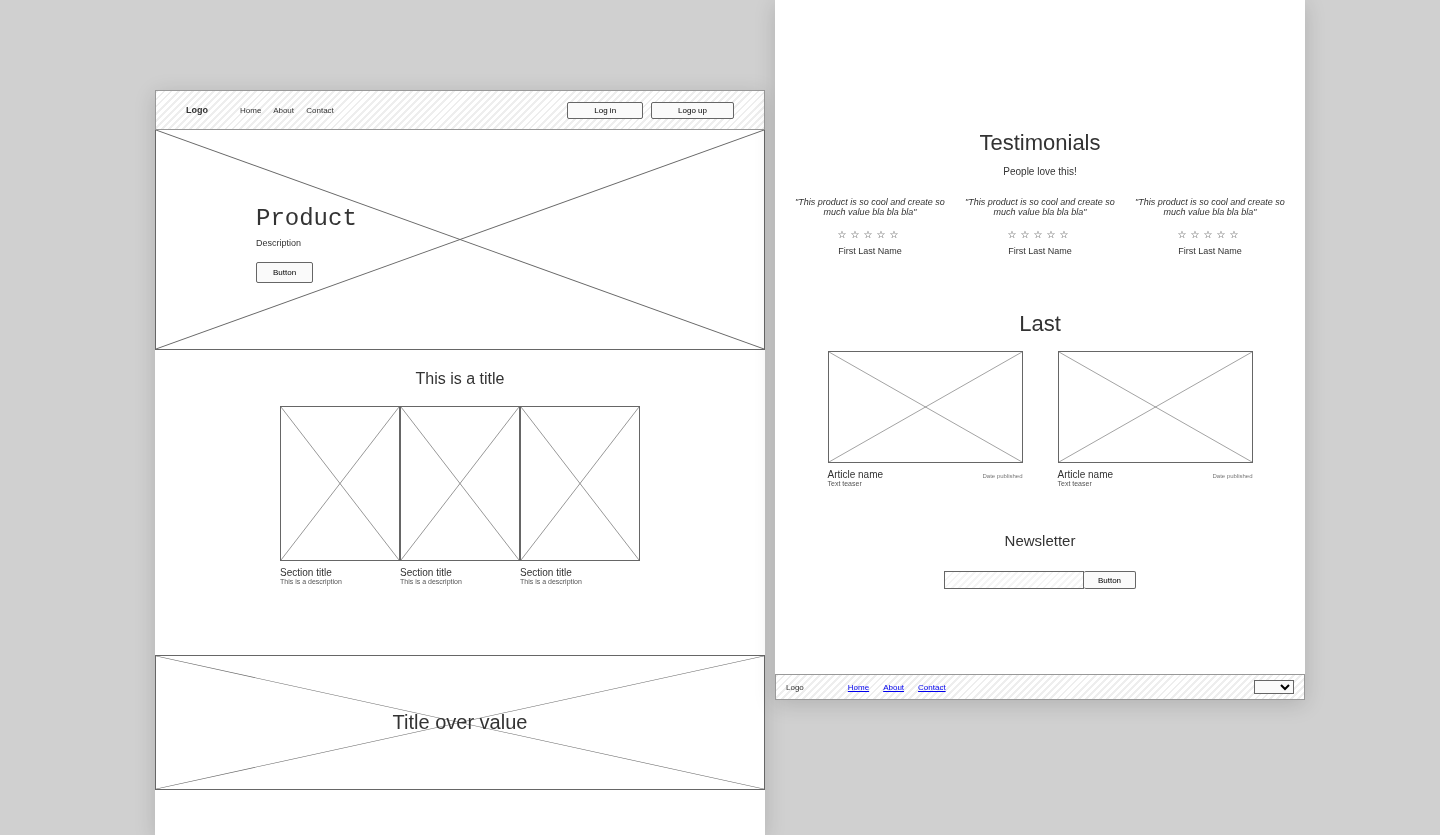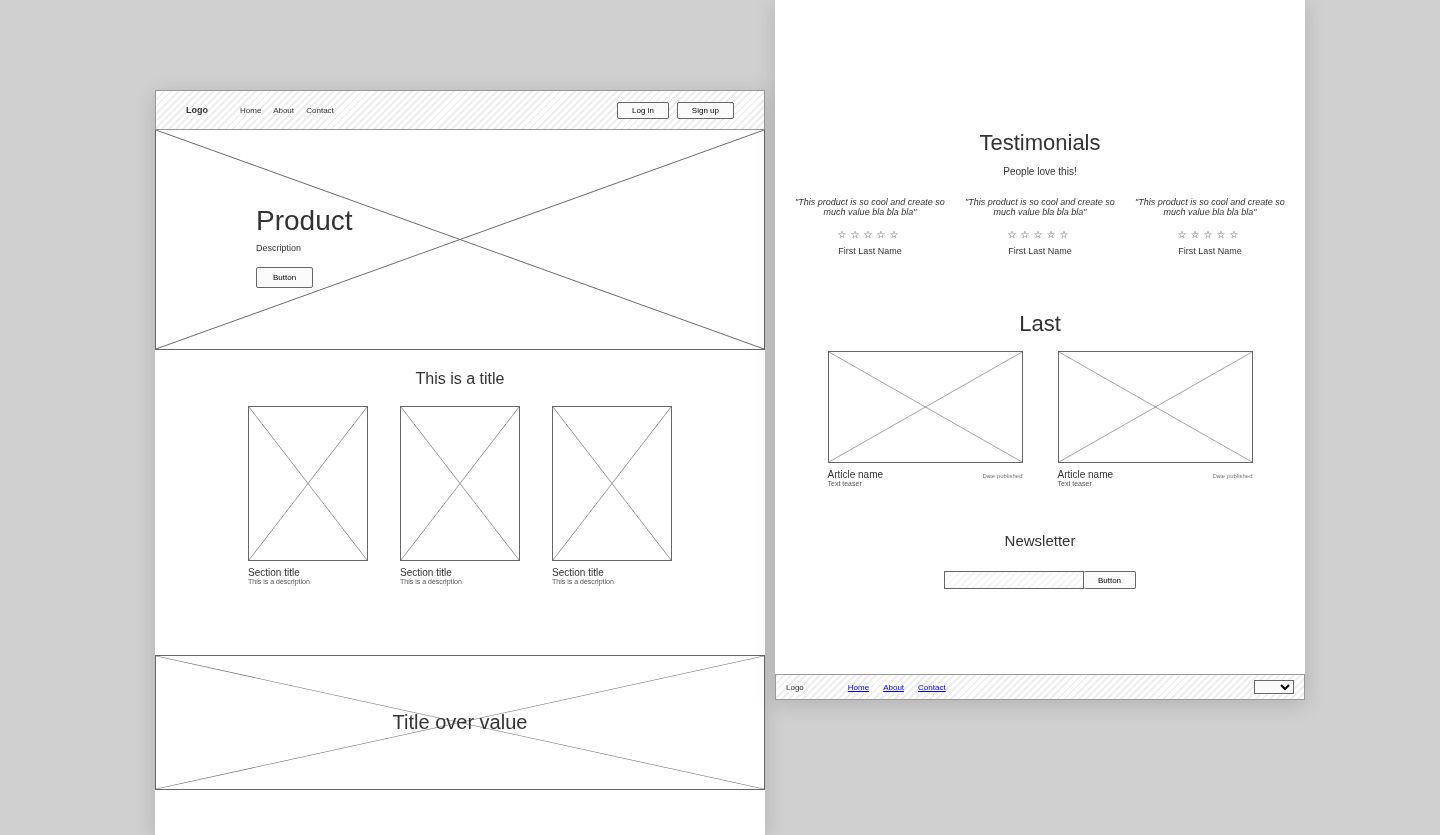--- a/index.html
+++ b/index.html
@@ -26,49 +26,49 @@
     padding:0 30px;
     gap:12px;
     font-size:8px;
   }
   .header1 .logo { font-weight:bold; font-size:9px; margin-right:20px;}
   .header1 .nav a { text-decoration:none; color:#333; margin-right:10px;}
   .header1 .actions { margin-left:auto; display:flex; gap:8px;}
   .btn-outline {
     border:1px solid #666;
     background:#fafafa;
-    padding:3px 14px;
+    padding:3px 26px;
     font-family:inherit;
     font-size:8px;
     cursor:pointer;
     border-radius:2px;
   }
   .hero {
     position:relative;
     height:220px;
     border:1px solid #666;
     border-top:0;
   }
   .crossbox {
     position:absolute; inset:0;
   }
   .crossbox svg { width:100%; height:100%; display:block; }
   .hero-content {
     position:absolute; left:100px; top:75px;
   }
-  .hero-content h1 { font-weight:normal; font-size:28px; }
+  .hero-content h1 { font-weight:normal; font-size:24px;font-family:Liberation Mono, monospace; }
   .hero-content p  { font-size:9px; margin-top:6px;}
   .hero-content .btn-outline { margin-top:14px; padding:5px 16px; }
 
   .sections {
     margin-top:20px;
     text-align:center;
   }
   .sections h2 { font-weight:normal; font-size:16px; margin-bottom:18px;}
-  .row3 { display:flex; justify-content:center; gap:32px; padding:0 60px;}
+  .row3 { display:flex; justify-content:center; padding:0 60px;}
   .card3 { width:120px; text-align:left;}
   .imgph { border:1px solid #666; position:relative; width:120px; height:155px;}
   .card3 .t  { font-size:10px; margin-top:6px;}
   .card3 .d  { font-size:7px; color:#555;}
 
   .overimage {
     margin-top:70px;
     border:1px solid #666;
     height:135px;
     position:relative;
@@ -132,21 +132,21 @@
 
   <div class="header1">
     <div class="logo">Logo</div>
     <div class="nav">
       <a href="#">Home</a>
       <a href="#">About</a>
       <a href="#">Contact</a>
     </div>
     <div class="actions">
       <button class="btn-outline">Log in</button>
-      <button class="btn-outline">Sign up</button>
+      <button class="btn-outline">Logo up</button>
     </div>
   </div>
 
   <div class="hero">
     <div class="crossbox">
       <svg preserveAspectRatio="none" viewBox="0 0 100 100">
           <line x1="0" y1="0" x2="100" y2="100" stroke="#666" stroke-width="0.3"></line>
           <line x1="100" y1="0" x2="0" y2="100" stroke="#666" stroke-width="0.3"></line>
         </svg>
     </div>

